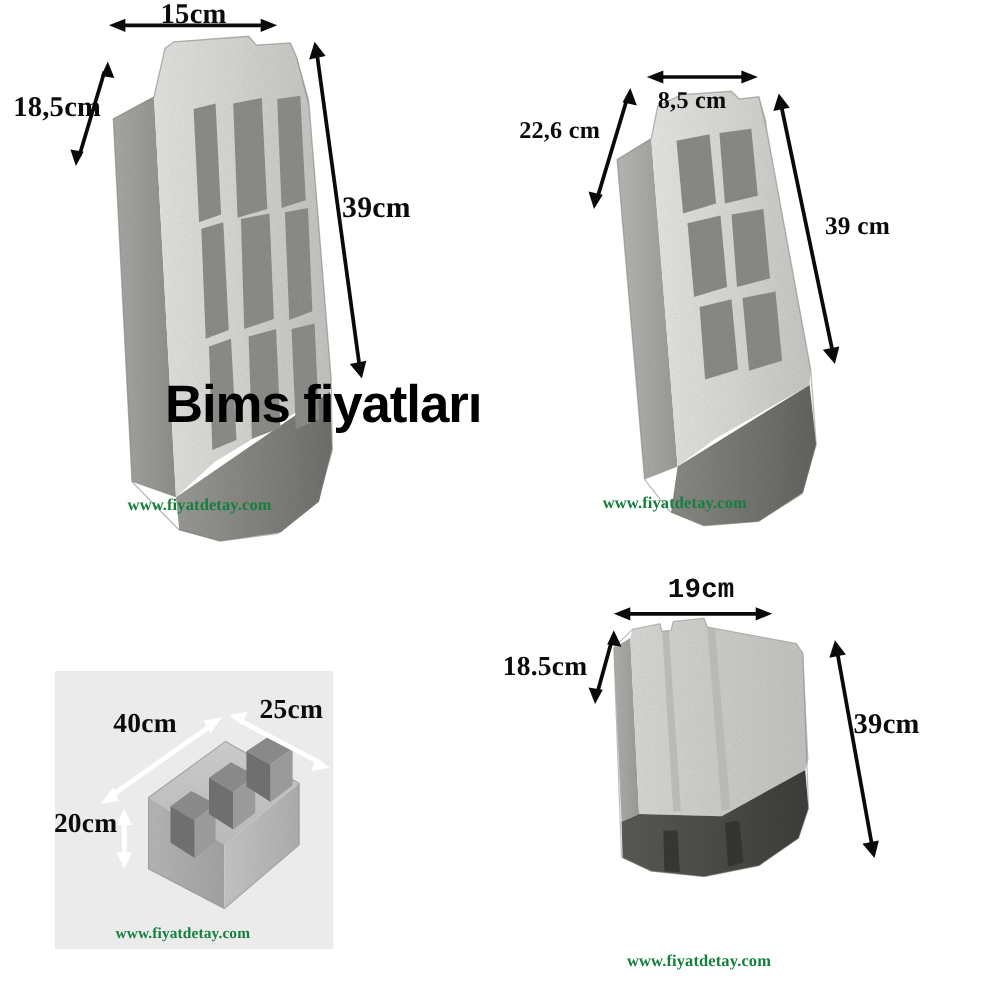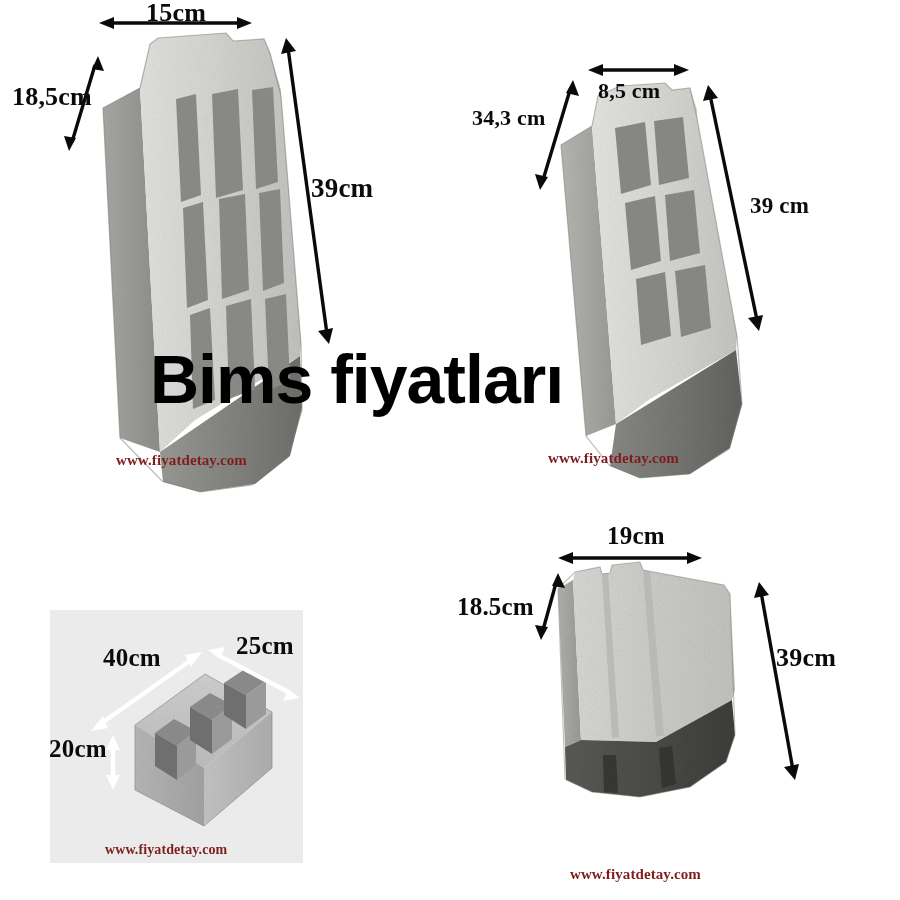--- a/index.html
+++ b/index.html
@@ -14,32 +14,32 @@
   .panel{position:absolute;}
   .lbl{
     position:absolute;
     font-family:"Liberation Serif", serif;
     font-weight:bold;color:#0b0b0b;white-space:nowrap;
     letter-spacing:.2px;
   }
   .wm{
     position:absolute;
     font-family:"Liberation Serif", serif;
-    font-weight:bold;color:#7f1d1d;white-space:nowrap;
+    font-weight:bold;color:#15803d;white-space:nowrap;
     font-size:15px;letter-spacing:.1px;text-align:right;
   }
   svg{position:absolute;left:0;top:0;overflow:visible;}
   .arw{stroke:#0a0a0a;stroke-width:3.4;fill:none;stroke-linecap:butt;}
   .arwW{stroke:#ffffff;stroke-width:4.4;fill:none;stroke-linecap:butt;}
 
   
   #title{
     position:absolute;left:150px;top:345px;
     font-family:"Liberation Sans", sans-serif;
-    font-weight:bold;font-size:68px;line-height:1;
+    font-weight:bold;font-size:48px;line-height:1;
     color:#000;letter-spacing:-1px;z-index:40;white-space:nowrap;
   }
 
   
   #bl-bg{left:50px;top:610px;width:253px;height:253px;background:#ebebeb;}
 </style>
 </head>
 <body>
 
 <div class="stage">
@@ -165,21 +165,21 @@
       <polygon points="573,80 579,96 566,93" fill="#0a0a0a"></polygon>
       <polygon points="540,190 535,174 548,177" fill="#0a0a0a"></polygon>
 
       <line class="arw" x1="710" y1="95" x2="757" y2="320"></line>
       <polygon points="708,85 718,98 703,101" fill="#0a0a0a"></polygon>
       <polygon points="759,331 748,318 763,315" fill="#0a0a0a"></polygon>
     </g>
   </svg>
 
   <div class="lbl" style="left:598px;top:38px;font-size:22px;margin-top:40px;">8,5 cm</div>
-  <div class="lbl" style="left:472px;top:105px;font-size:22px;">34,3 cm</div>
+  <div class="lbl" style="left:472px;top:105px;font-size:22px;">22,6 cm</div>
   <div class="lbl" style="left:750px;top:193px;font-size:23px;">39 cm</div>
   <div class="wm" style="left:548px;top:450px;">www.fiyatdetay.com</div>
 
   <div class="panel" id="bl-bg"></div>
 
   <svg width="900" height="900">
     <defs>
       <linearGradient id="gTopBL" x1="0" y1="0" x2="0" y2="1">
         <stop offset="0%" stop-color="#cfcfcf"></stop>
         <stop offset="100%" stop-color="#bdbdbd"></stop>
@@ -300,20 +300,20 @@
       <line class="arw" x1="556" y1="583" x2="543" y2="630"></line>
       <polygon points="558,573 565,588 552,586" fill="#0a0a0a"></polygon>
       <polygon points="541,640 535,625 548,627" fill="#0a0a0a"></polygon>
 
       <line class="arw" x1="761" y1="592" x2="793" y2="770"></line>
       <polygon points="759,582 769,595 754,598" fill="#0a0a0a"></polygon>
       <polygon points="795,780 784,767 799,764" fill="#0a0a0a"></polygon>
     </g>
   </svg>
 
-  <div class="lbl" style="left:607px;top:522px;font-size:25px;">19cm</div>
+  <div class="lbl" style="left:607px;top:522px;font-size:25px;font-family:Liberation Mono, monospace;">19cm</div>
   <div class="lbl" style="left:457px;top:593px;font-size:25px;">18.5cm</div>
   <div class="lbl" style="left:776px;top:643px;font-size:26px;">39cm</div>
   <div class="wm" style="left:570px;top:866px;">www.fiyatdetay.com</div>
 
   <div id="title">Bims fiyatları</div>
 
 </div>
 
 </body></html>

